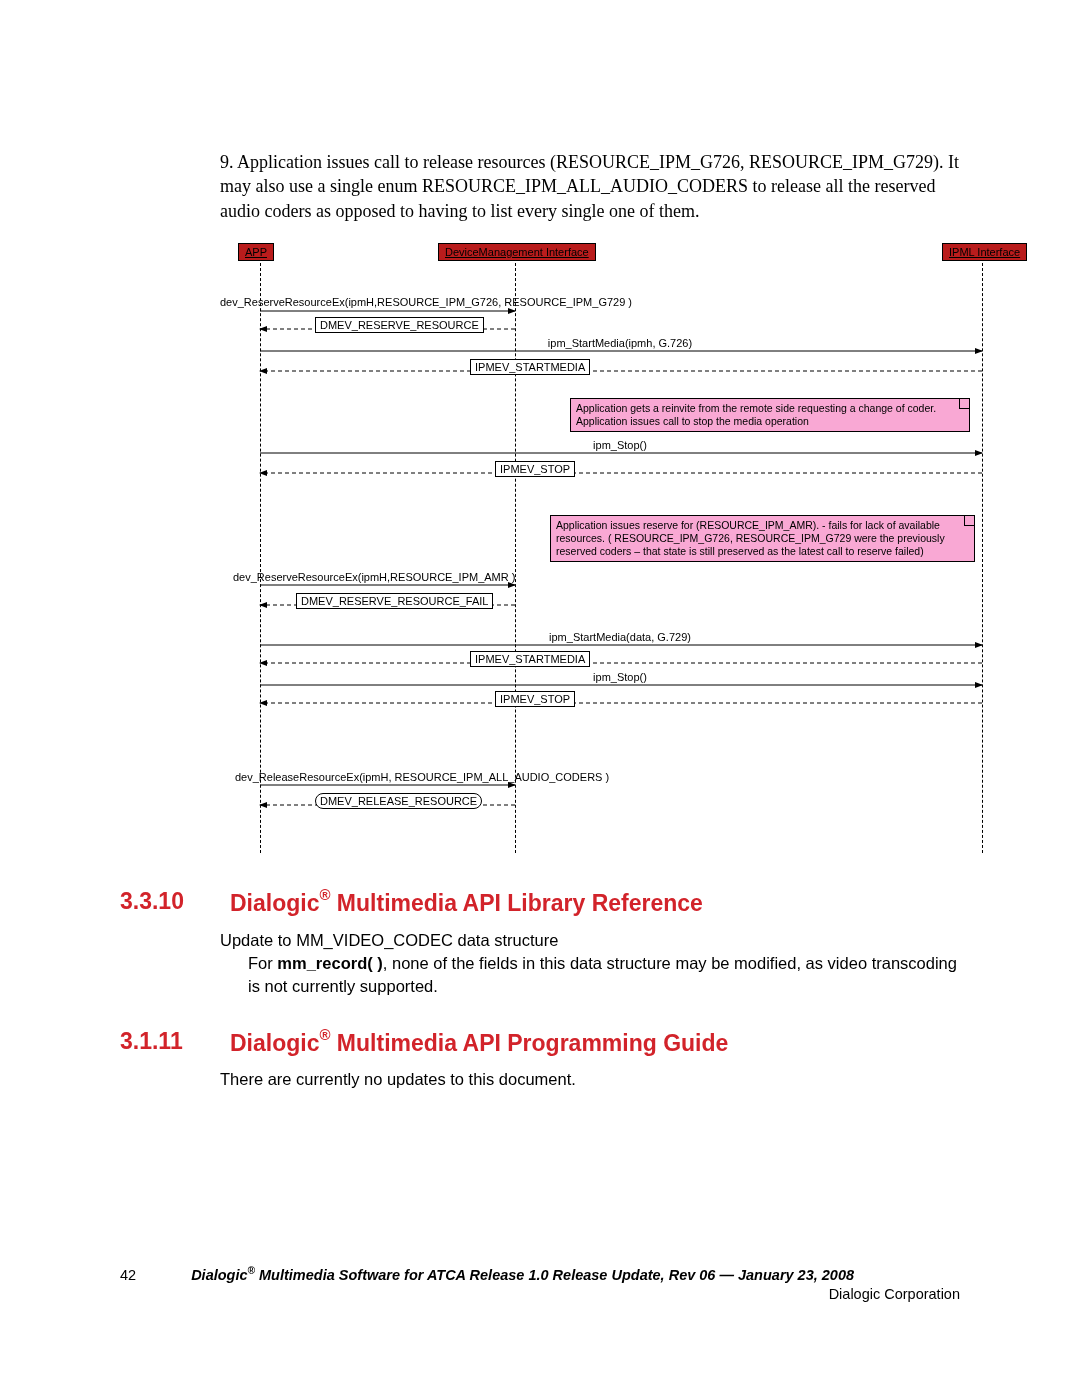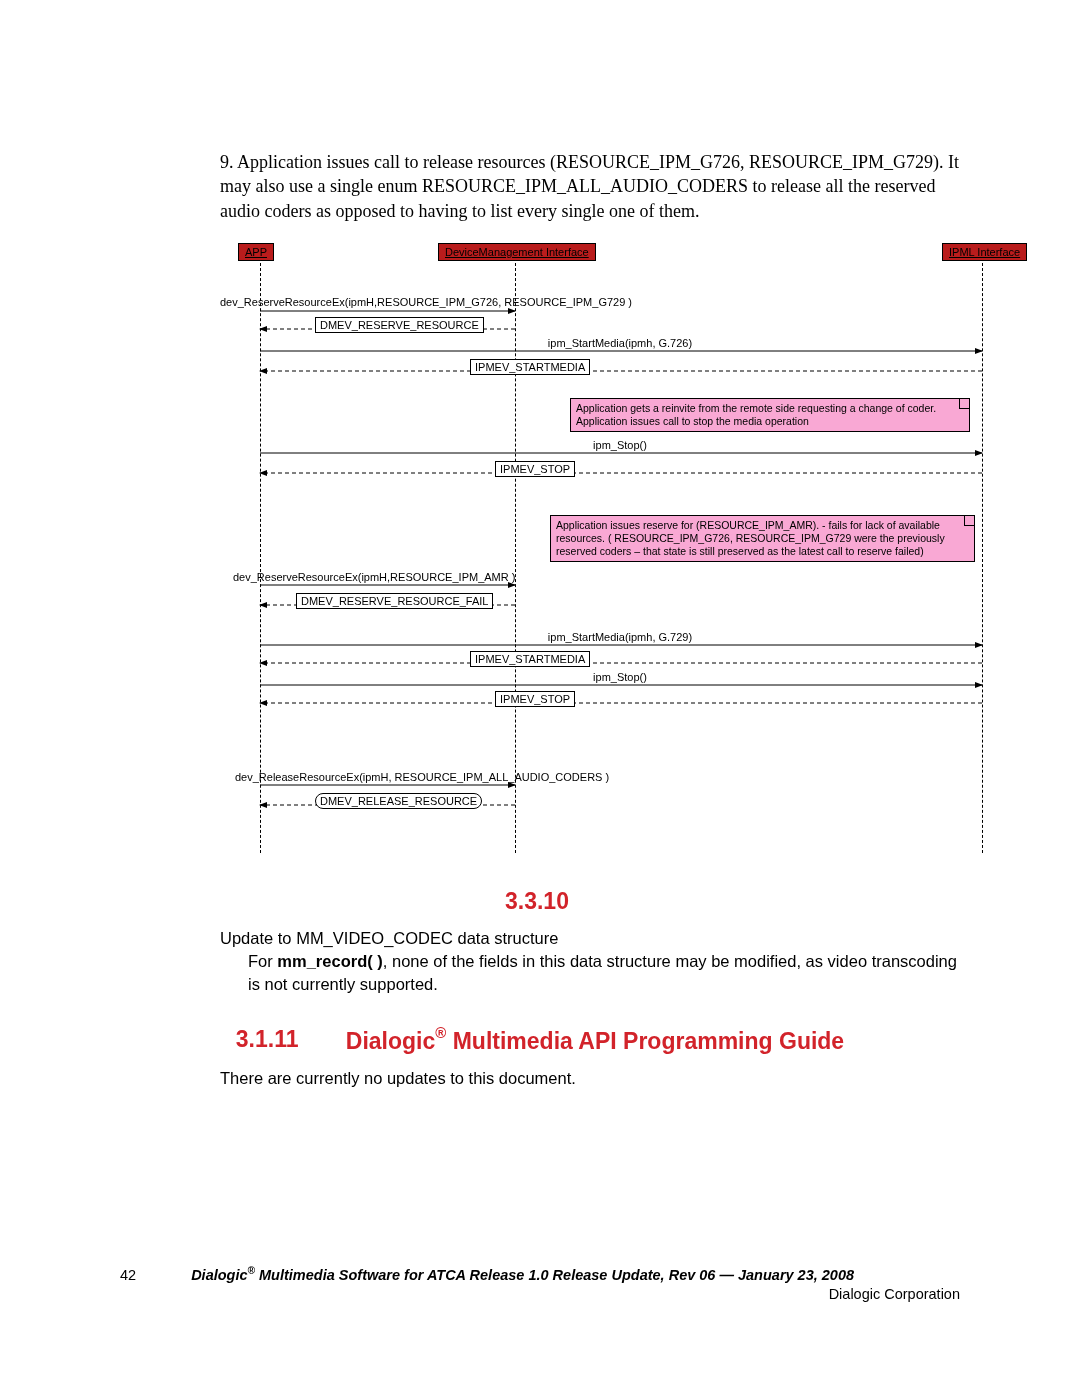--- a/index.html
+++ b/index.html
@@ -86,21 +86,20 @@
   }
   .section-heading {
     font-family: Arial, Helvetica, sans-serif;
     color: #d2232a;
     font-weight: bold;
     font-size: 23px;
     margin-top: 18px;
     margin-bottom: 12px;
     display: flex;
     gap: 40px;
-    justify-content: center;
   }
   .section-heading .num { min-width: 70px; }
   .section-heading sup {
     font-size: 0.65em;
     vertical-align: super;
     position: relative;
     top: -0.15em;
   }
   .body-text {
     font-family: Arial, Helvetica, sans-serif;
@@ -216,33 +215,36 @@
     <div class="event-box" style="left:275px; top:218px;">IPMEV_STOP</div>
 
     <div class="note-box" style="left:330px; top:272px; width:425px;">
       <div class="note-corner"></div>
       <span>Application issues reserve for (RESOURCE_IPM_AMR). - fails for lack of available resources. ( RESOURCE_IPM_G726, RESOURCE_IPM_G729 were the previously reserved coders – that state is still preserved as the latest call to reserve failed)</span>
     </div>
 
     <div class="call-label" style="left:13px; top:328px;">dev_ReserveResourceEx(ipmH,RESOURCE_IPM_AMR )</div>
     <div class="event-box" style="left:76px; top:350px;">DMEV_RESERVE_RESOURCE_FAIL</div>
 
-    <div class="call-label" style="left:270px; top:388px; width:260px;">ipm_StartMedia(ipmh, G.729)</div>
+    <div class="call-label" style="left:270px; top:388px; width:260px;">ipm_StartMedia(data, G.729)</div>
     <div class="event-box" style="left:250px; top:408px;">IPMEV_STARTMEDIA</div>
 
     <div class="call-label" style="left:270px; top:428px; width:260px;">ipm_Stop()</div>
     <div class="event-box" style="left:275px; top:448px;">IPMEV_STOP</div>
 
     <div class="call-label" style="left:15px; top:528px;">dev_ReleaseResourceEx(ipmH, RESOURCE_IPM_ALL_AUDIO_CODERS )</div>
     <div class="event-box" style="left:95px; top:550px;border-radius:8px;">DMEV_RELEASE_RESOURCE</div>
 
   </div>
 
   <h2 class="section-heading">
     <span class="num">3.3.10</span>
+    <span>
+      <span>Dialogic</span><sup>®</sup><span> Multimedia API Library Reference</span>
+    </span>
   </h2>
   <div class="body-text">
     <div>Update to MM_VIDEO_CODEC data structure</div>
     <div class="indent">
       <span>For </span><b>mm_record( )</b><span>, none of the fields in this data structure may be modified, as video transcoding is not currently supported.</span>
     </div>
   </div>
 
   <h2 class="section-heading" style="margin-top:30px;">
     <span class="num">3.1.11</span>

